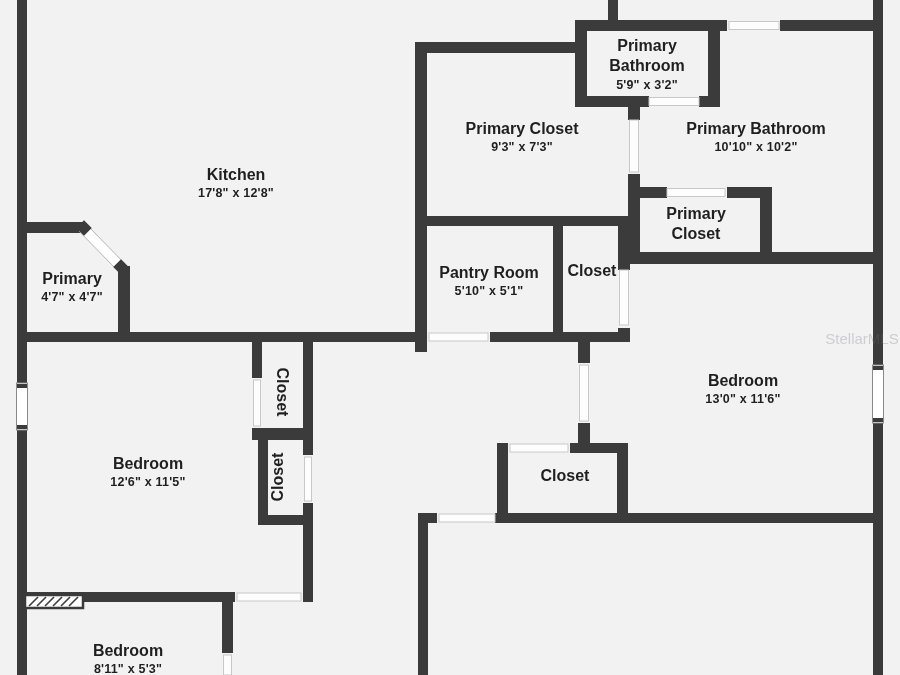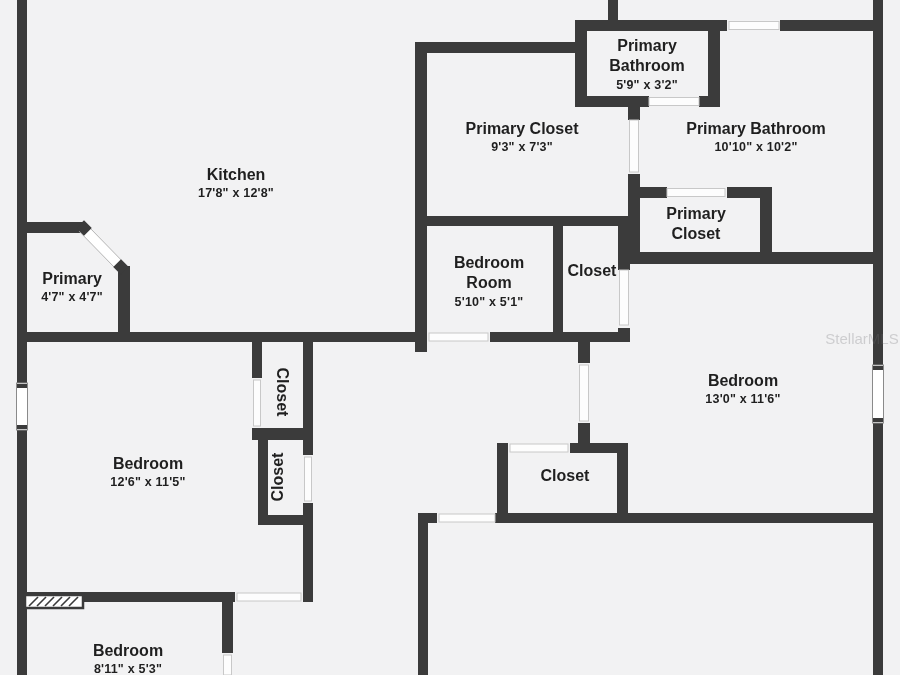--- a/index.html
+++ b/index.html
@@ -174,21 +174,21 @@
   <div class="lbl nowrap" style="left:756px;top:137px">
     <div class="rname">Primary Bathroom</div>
     <div class="rdims">10'10" x 10'2"</div>
   </div>
 
   <div class="lbl w92" style="left:696px;top:224px">
     <div class="rname">Primary Closet</div>
   </div>
 
   <div class="lbl w100" style="left:489px;top:281px">
-    <div class="rname">Bedroom Room</div>
+    <div class="rname">Pantry Room</div>
     <div class="rdims">5'10" x 5'1"</div>
   </div>
 
   <div class="lbl nowrap" style="left:592px;top:271px">
     <div class="rname">Closet</div>
   </div>
 
   <div class="lbl nowrap" style="left:743px;top:389px">
     <div class="rname">Bedroom</div>
     <div class="rdims">13'0" x 11'6"</div>

